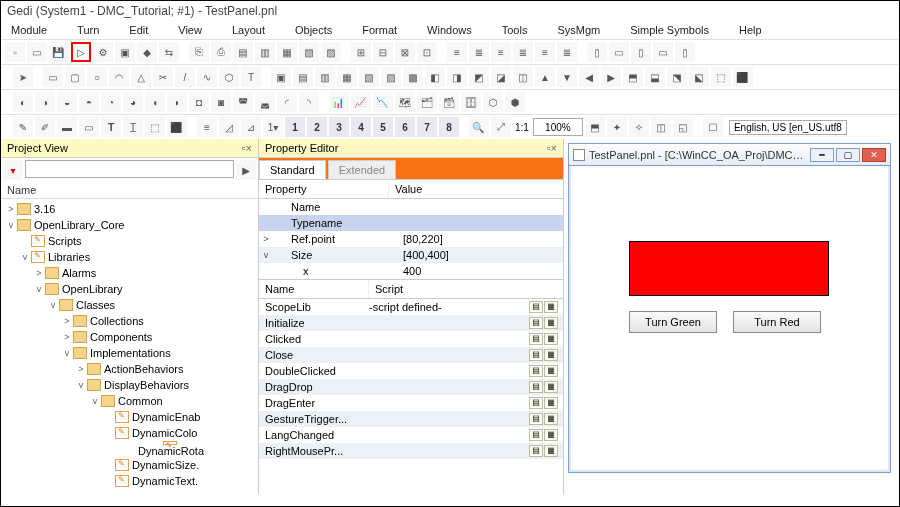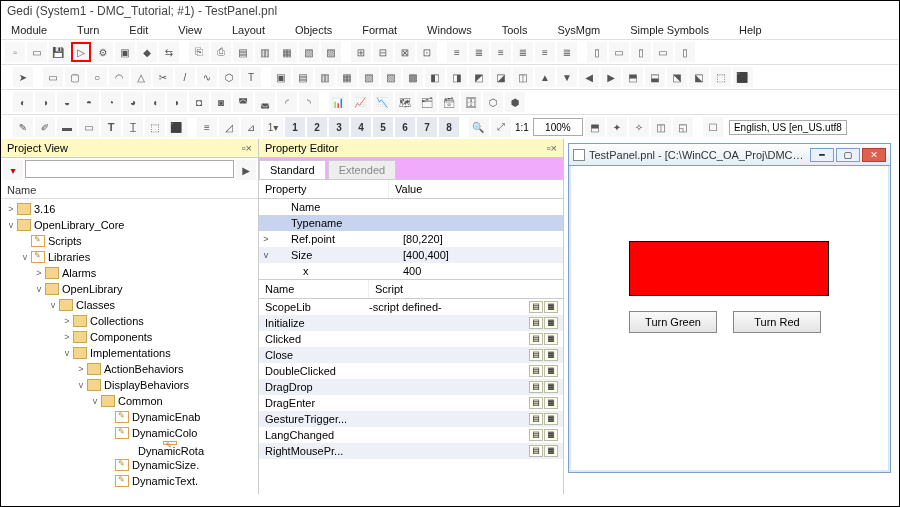--- a/index.html
+++ b/index.html
@@ -21,21 +21,21 @@
   .pv-search input { flex: 1; border: 1px solid #aaa; height: 18px; }
   .tree { flex: 1; overflow: auto; padding: 2px 0; }
   .tree-header { border-bottom: 1px solid #ddd; padding: 2px 6px; color: #333; }
   .tnode { display: flex; align-items: center; height: 16px; white-space: nowrap; }
   .tnode .tw { width: 12px; text-align: center; color: #666; font-size: 9px; }
   .tnode .ic { width: 14px; height: 12px; display: inline-block; }
   .ic.fld { background: #f6d489; border: 1px solid #c9a84a; }
   .ic.scr { background: #fff; border: 1px solid #e0a050; position: relative; }
   .ic.scr::after { content: "✎"; position: absolute; font-size: 8px; left: 2px; top: -1px; color: #d08030; }
   .prop-editor { width: 305px; border-right: 1px solid #ccc; display: flex; flex-direction: column; }
-  .tabs { display: flex; background: #f0abfc; border-bottom: 1px solid #ccc; }
+  .tabs { display: flex; background: #f97316; border-bottom: 1px solid #ccc; }
   .tabs .tab { padding: 3px 10px; border: 1px solid #ccc; border-bottom: none; margin-right: 2px; margin-top: 2px; }
   .tabs .tab.active { background: #fff; }
   .tabs .tab:not(.active) { color: #888; background: #eee; }
   .prop-table { flex: 0 0 auto; }
   .prop-head { display: flex; border-bottom: 1px solid #ccc; }
   .prop-head div { padding: 3px 6px; }
   .prop-head .c1 { width: 130px; border-right: 1px solid #eee; }
   .prow { display: flex; height: 16px; align-items: center; }
   .prow .c1 { width: 130px; padding-left: 18px; }
   .prow .c0 { width: 14px; text-align: center; color: #555; font-size: 9px; }

